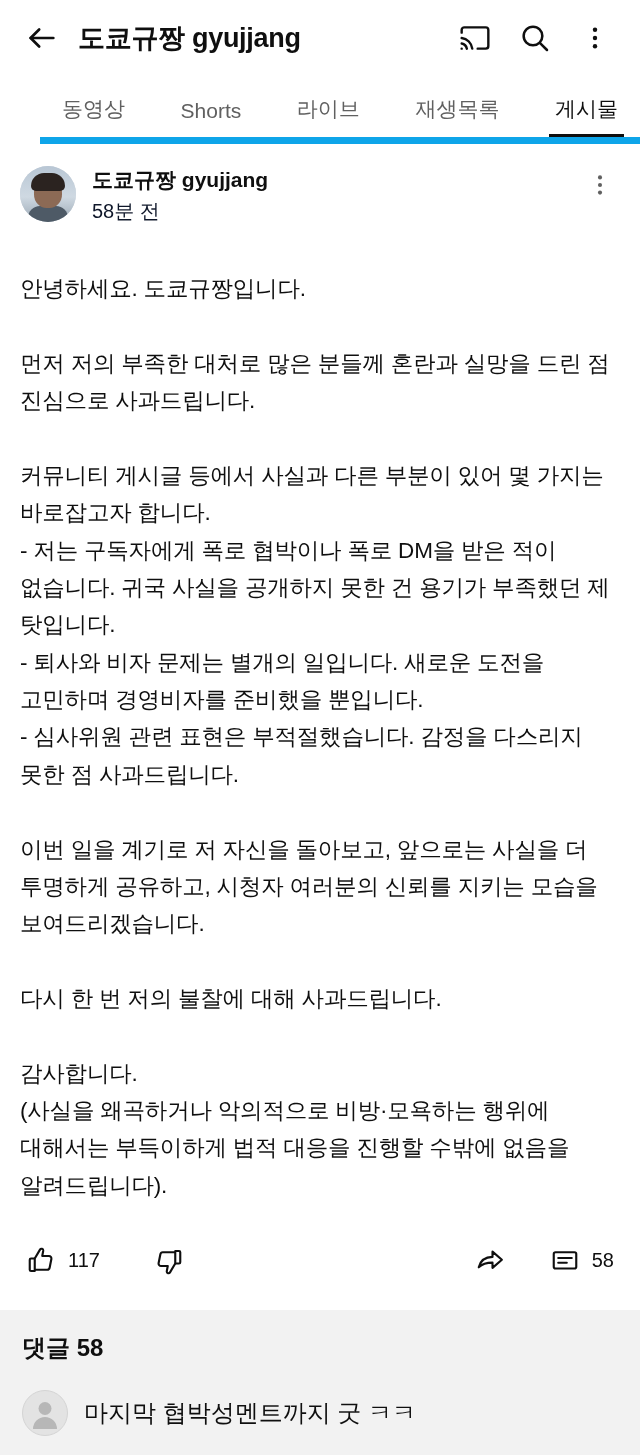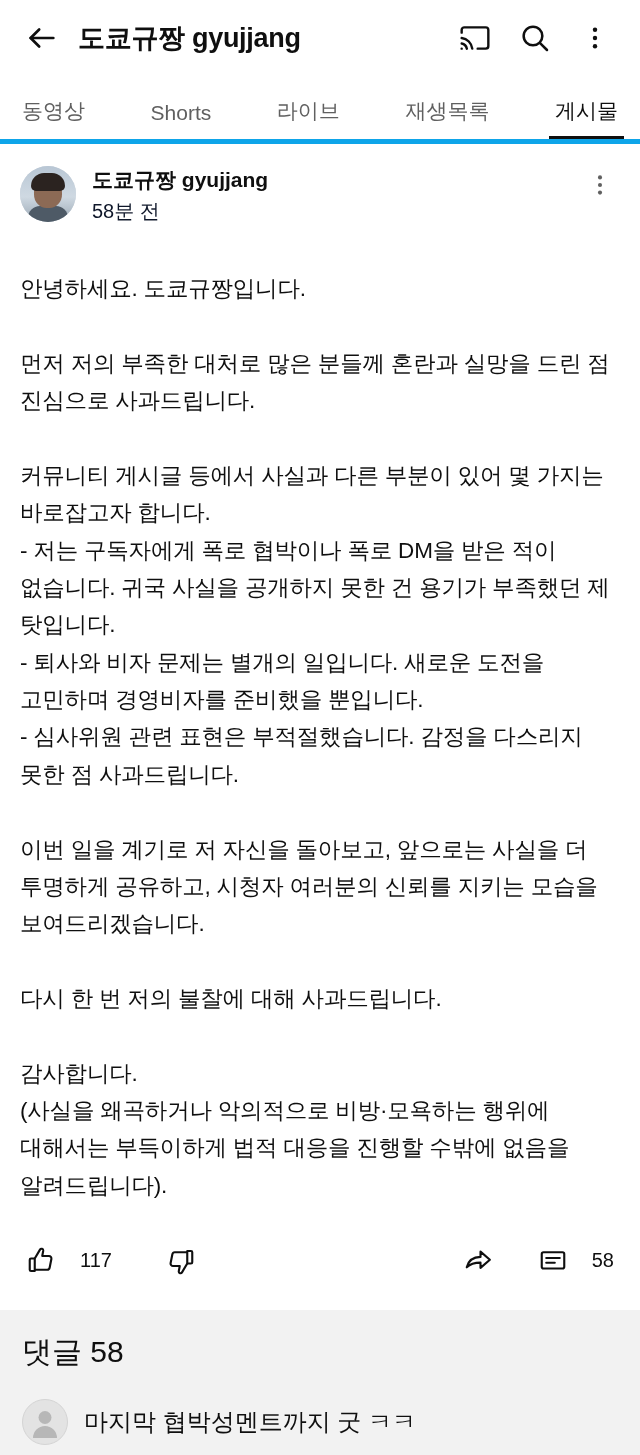--- a/index.html
+++ b/index.html
@@ -43,21 +43,22 @@
     cursor: pointer;
   }
 
   
   .tabs {
     display: flex;
     align-items: flex-end;
     justify-content: space-between;
     padding: 0 22px;
     height: 68px;
-    border-bottom: 5px solid #0ea5e9;
+    border-bottom: 7px solid #0ea5e9;
+    margin-left: 40px;
   }
   .tab {
     font-size: 21px;
     color: #606060;
     padding-bottom: 14px;
     position: relative;
     cursor: pointer;
     white-space: nowrap;
   }
   .tab.active {
@@ -124,39 +125,39 @@
   .actions {
     display: flex;
     align-items: center;
     margin-top: 26px;
     padding: 0 6px 0 6px;
     height: 62px;
   }
   .act-item {
     display: flex;
     align-items: center;
-    gap: 24px;
+    gap: 12px;
     cursor: pointer;
     justify-content: space-between;
   }
   .act-item .cnt { font-size: 20px; color: #0f0f0f; }
   .spacer-lg { flex: 1 1 auto; }
   .gap-like { width: 54px; }
   .gap-share { width: 44px; }
 
   
   .comments {
     margin-top: 18px;
     background: #f2f2f2;
     padding: 22px 22px 30px 22px;
     min-height: 120px;
   }
   .comments-title {
-    font-size: 30px;
-    font-weight: 400;
+    font-size: 24px;
+    font-weight: 700;
     color: #0f0f0f;
   }
   .comment-row {
     display: flex;
     align-items: center;
     gap: 16px;
     margin-top: 26px;
   }
   .c-avatar {
     width: 46px; height: 46px;

